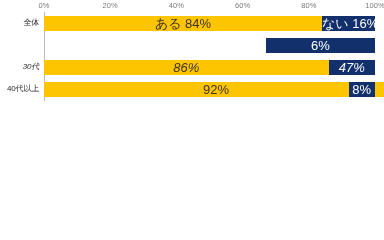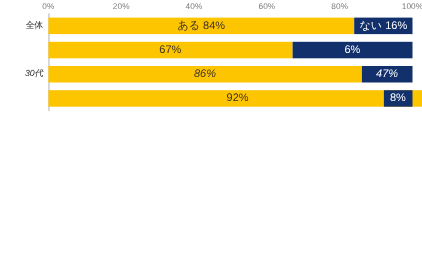--- a/index.html
+++ b/index.html
@@ -95,21 +95,21 @@
     background: #12306b;
   }
   .seg-text {
     position: absolute;
     left: 0;
     top: 0;
     width: 100%;
     height: 15px;
     line-height: 15px;
     text-align: center;
-    font-size: 10px;
+    font-size: 13px;
     white-space: nowrap;
   }
   .seg-a .seg-text { color: #3d3226; }
   .seg-b .seg-text { color: #ffffff; }
 </style>
 </head>
 <body>
 
 <div id="chart">
 
@@ -133,42 +133,40 @@
           <span class="seg-text">ある 84%</span>
         </div>
         <div class="seg seg-b" style="width: 52.96px;">
           <span class="seg-text">ない 16%</span>
         </div>
       </div>
     </div>
 
     <div class="row" style="top: 22px;">
       <div class="bar-track">
-        <div class="seg seg-a" style="width: 221.77px;">
-          <span class="seg-text">67%</span>
-        </div>
         <div class="seg seg-b" style="width: 109.23px;">
           <span class="seg-text">6%</span>
         </div>
       </div>
     </div>
 
     <div class="row" style="top: 44px; font-style: italic;">
       <div class="cat-label">30代</div>
       <div class="bar-track">
         <div class="seg seg-a" style="width: 284.66px; padding-left: 44px;">
           <span class="seg-text">86%</span>
         </div>
         <div class="seg seg-b" style="width: 46.34px;">
           <span class="seg-text">47%</span>
         </div>
       </div>
     </div>
 
     <div class="row" style="top: 66px;">
+      <div class="cat-label">40代以上</div>
       <div class="bar-track">
         <div class="seg seg-a" style="width: 344px;">
           <span class="seg-text">92%</span>
         </div>
         <div class="seg seg-b" style="width: 26.48px;">
           <span class="seg-text">8%</span>
         </div>
       </div>
     </div>
 

